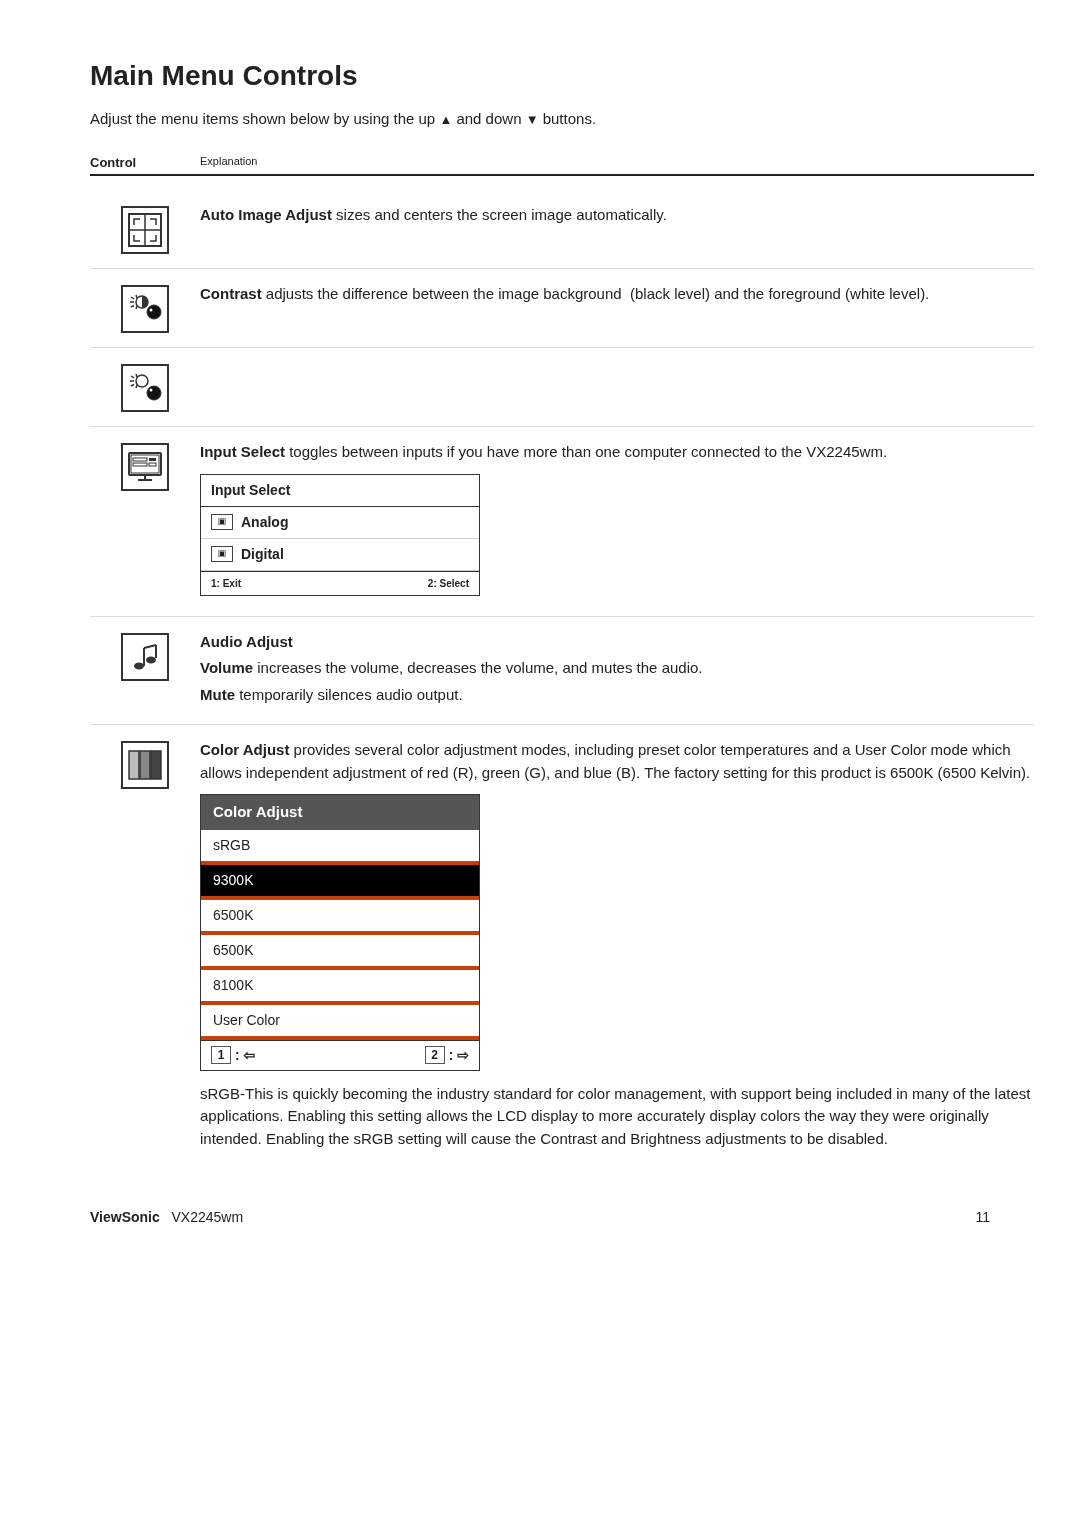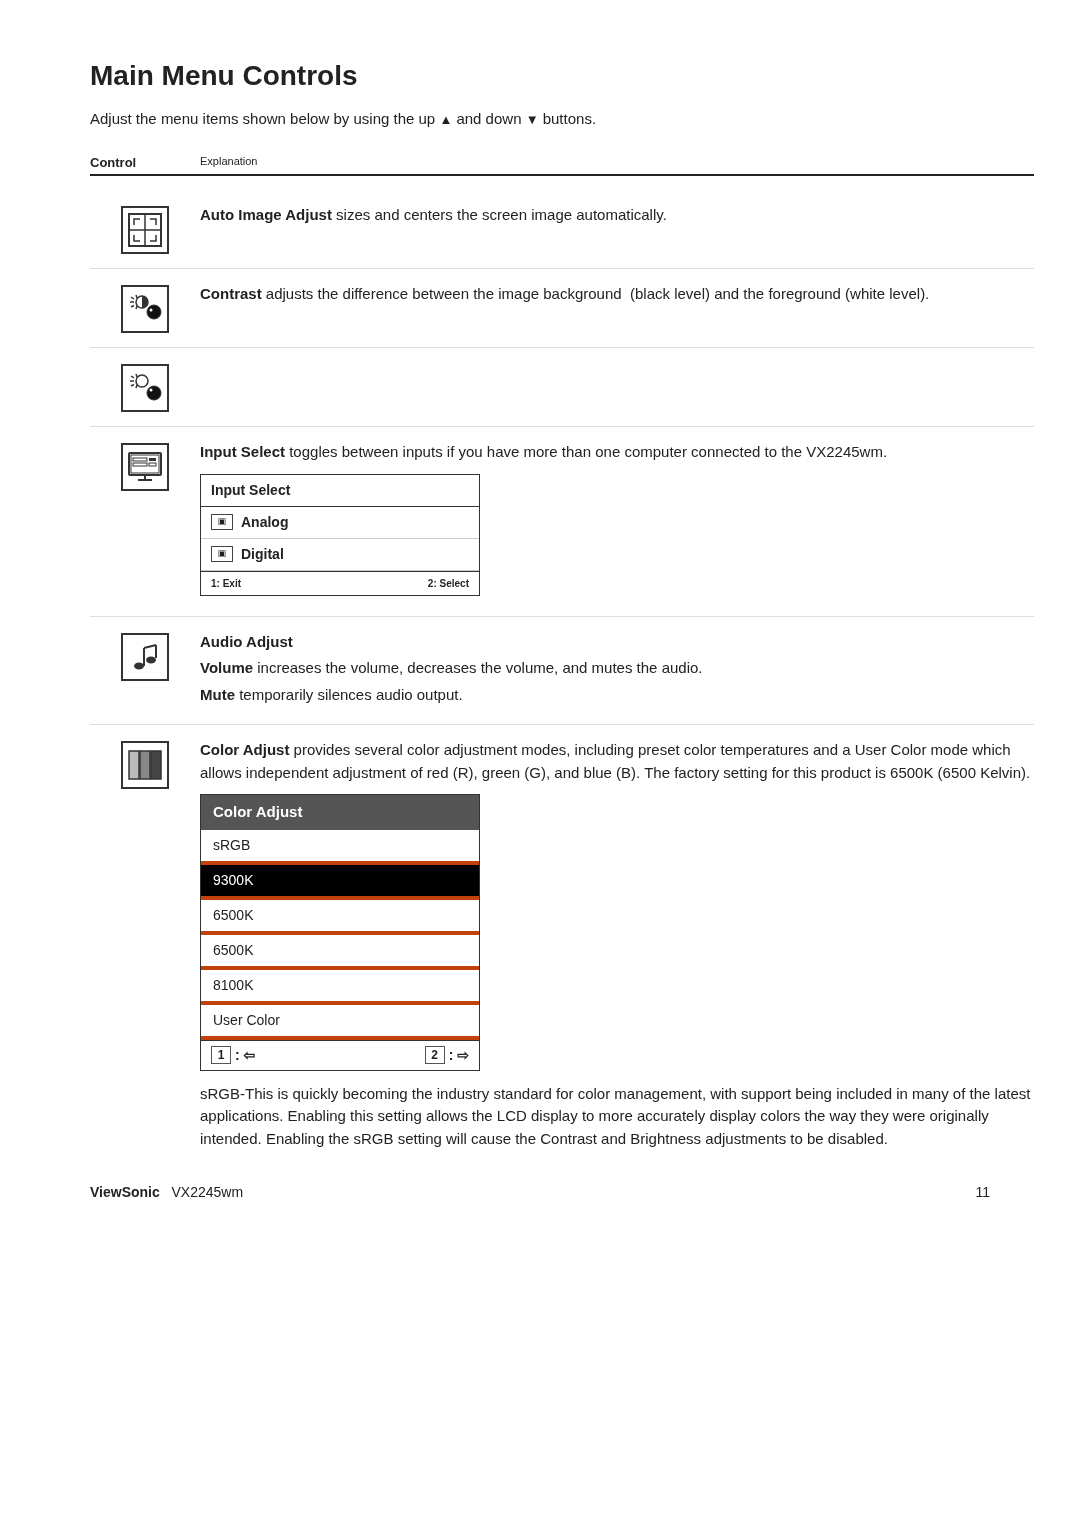--- a/index.html
+++ b/index.html
@@ -157,21 +157,21 @@
       display: inline-flex;
       align-items: center;
       justify-content: center;
       font-size: 12px;
       font-weight: bold;
     }
 
     
     .page-footer {
       position: absolute;
-      bottom: 48px;
+      bottom: 23px;
       left: 90px;
       right: 90px;
       display: flex;
       justify-content: space-between;
       align-items: center;
       font-size: 14px;
     }
     .page-footer .brand {
       font-weight: bold;
     }

